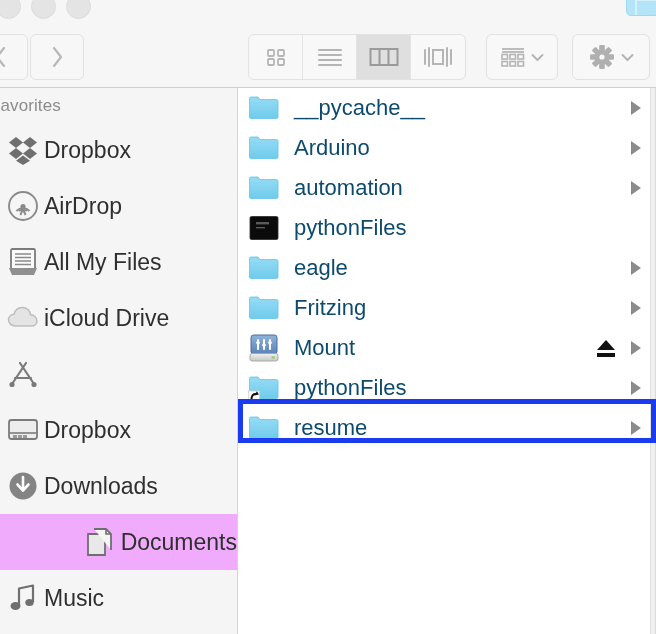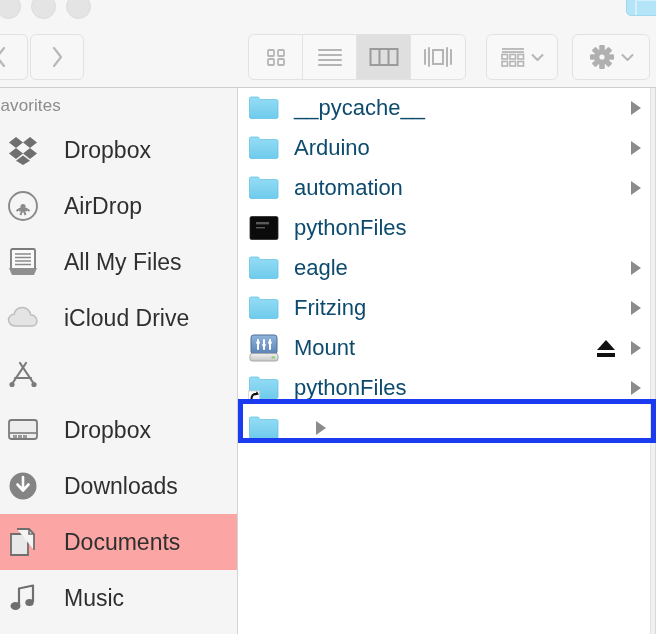--- a/index.html
+++ b/index.html
@@ -166,25 +166,25 @@
     color: #8c8c8c;
     font-weight: 400;
     padding: 2px 0 6px 0;
     margin-left: -10px;
     letter-spacing: 0.1px;
   }
   .sb-item {
     height: 56px;
     display: flex;
     align-items: center;
-    gap: 24px;
+    gap: 4px;
     padding-left: 6px;
     box-sizing: border-box;
   }
-  .sb-item.selected { background: #fca5a5; }
+  .sb-item.selected { background: #f0abfc; justify-content: flex-end; }
   .sb-icon {
     width: 34px;
     height: 34px;
     flex: 0 0 34px;
     display: flex;
     align-items: center;
     justify-content: center;
   }
   .sb-label {
     font-size: 23px;
@@ -679,20 +679,21 @@
                 <defs>
                   <linearGradient id="fg" x1="0" y1="0" x2="0" y2="1">
           <stop offset="0" stop-color="#96DCF5"></stop>
                     <stop offset="1" stop-color="#6FCBEC"></stop>
         </linearGradient>
                 </defs>
         <path d="M1.5 6.5 A1.5 1.5 0 0 1 3 5 L10 5 L12.2 7.6 L28.5 7.6 A1.6 1.6 0 0 1 30 9.2
                  L30 25 A1.6 1.6 0 0 1 28.5 26.5 L3 26.5 A1.6 1.6 0 0 1 1.5 25 Z" fill="url(#fg)" stroke="#64C3E5" stroke-width="0.8"></path>
               </svg>
             </span>
+            <span class="row-label">resume</span>
             <span class="row-eject"></span>
             <span class="row-chev">
               <svg width="14" height="16" viewBox="0 0 14 16">
                 <polygon points="2,1 12,8 2,15" fill="#8b8b8b"></polygon>
               </svg>
             </span>
           </div>
         </div>
       <div class="col-gutter"></div>
     </div>

